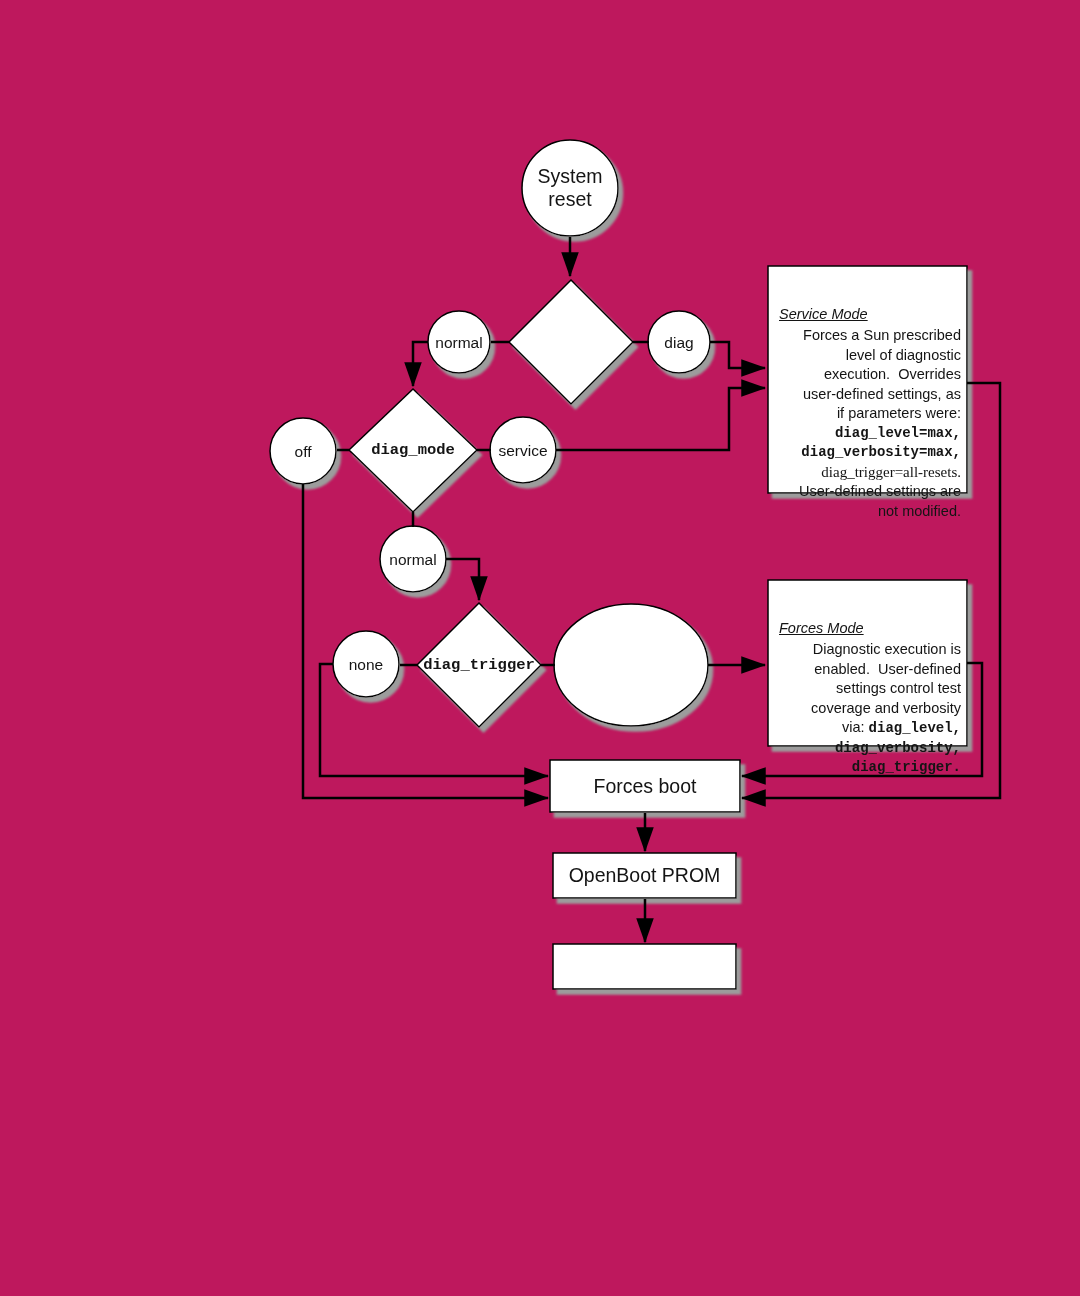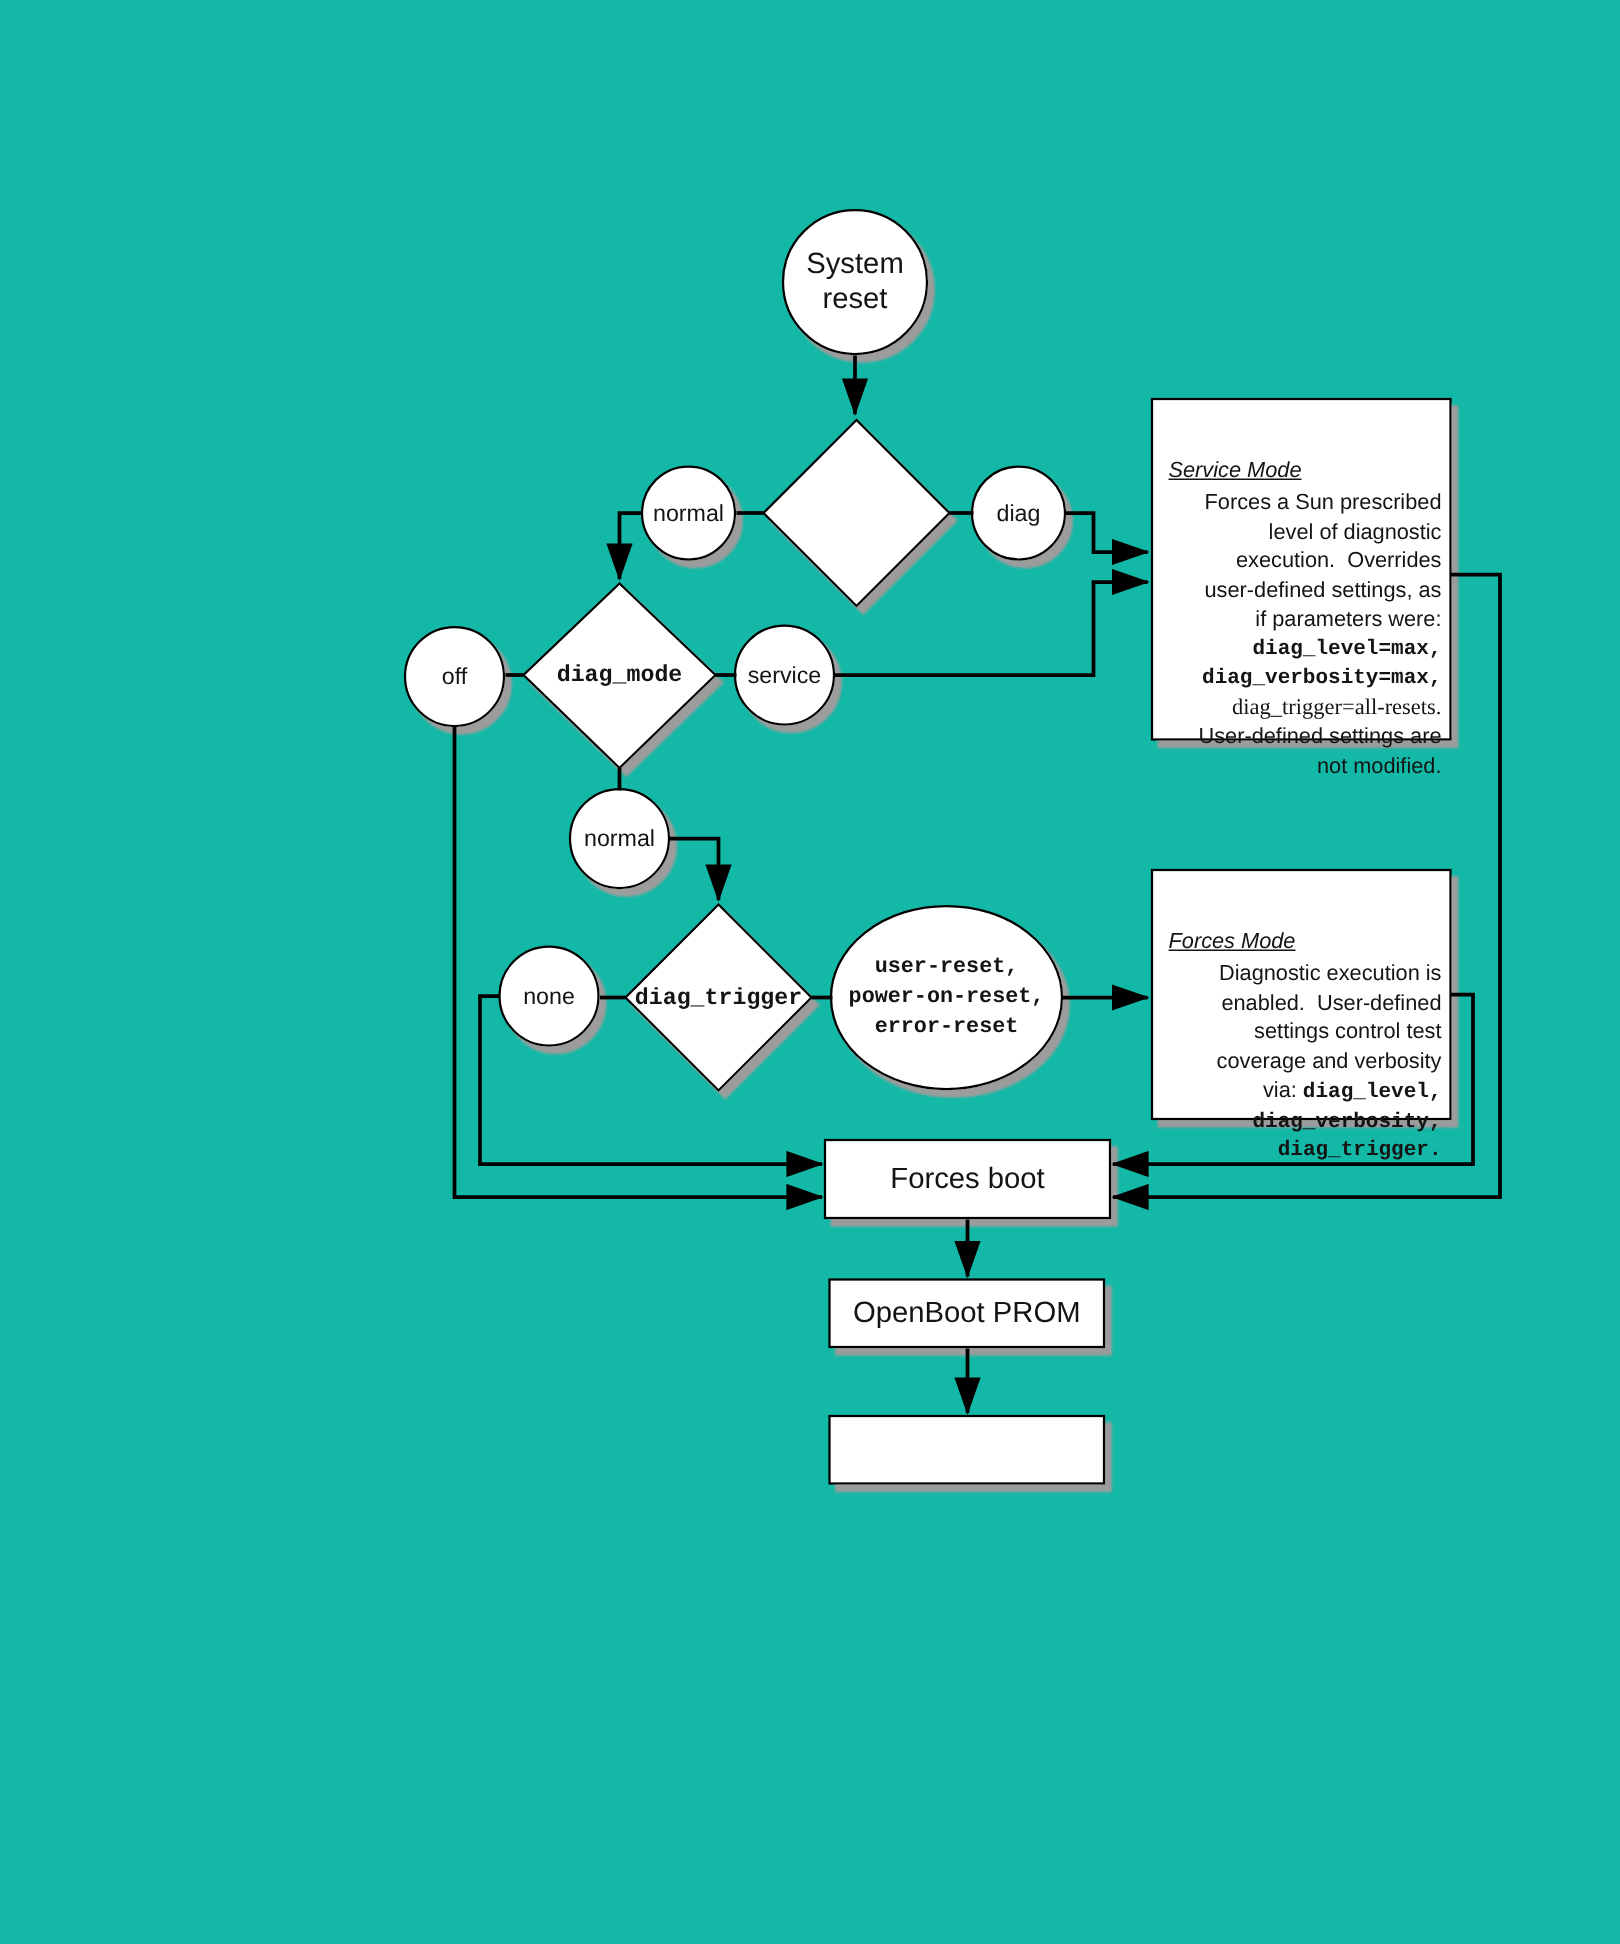--- a/index.html
+++ b/index.html
@@ -1,16 +1,16 @@
 <!DOCTYPE html>
 <html><head>
 <meta charset="utf-8">
 <style>
   html,body{margin:0;padding:0;background:#fff;}
-  #page{position:relative;width:1080px;height:1296px;background:#14b8a6;overflow:hidden;
+  #page{position:relative;width:1080px;height:1296px;background:#be185d;overflow:hidden;
         font-family:"Liberation Sans",sans-serif;color:#141414;}
   #edges{position:absolute;left:0;top:0;width:1080px;height:1296px;}
   .sh{fill:#fff;stroke:#000;stroke-width:1.5;filter:url(#ds);}
   .ln{fill:none;stroke:#000;stroke-width:2.5;}
   .lbl{position:absolute;display:flex;align-items:center;justify-content:center;
        text-align:center;white-space:pre-line;}
   .f-node{font-size:19.5px;line-height:23px;}
   .f-sm{font-size:15.5px;line-height:19px;}
   .f-code{font-family:"Liberation Mono",monospace;font-weight:bold;font-size:15.5px;}
   .f-ell{font-family:"Liberation Mono",monospace;font-weight:bold;font-size:14.5px;line-height:20px;}
@@ -77,23 +77,20 @@
   <div class="lbl f-node" style="left:510px;top:158px;width:120px;height:60px;">System
 reset</div>
   <div class="lbl f-sm" style="left:414px;top:330px;width:90px;height:24px;">normal</div>
   <div class="lbl f-sm" style="left:634px;top:330px;width:90px;height:24px;">diag</div>
   <div class="lbl f-code" style="left:343px;top:438px;width:140px;height:24px;">diag_mode</div>
   <div class="lbl f-sm" style="left:258px;top:439px;width:90px;height:24px;">off</div>
   <div class="lbl f-sm" style="left:478px;top:438px;width:90px;height:24px;">service</div>
   <div class="lbl f-sm" style="left:368px;top:547px;width:90px;height:24px;">normal</div>
   <div class="lbl f-code" style="left:409px;top:653px;width:140px;height:24px;">diag_trigger</div>
   <div class="lbl f-sm" style="left:321px;top:652px;width:90px;height:24px;">none</div>
-  <div class="lbl f-ell" style="left:541px;top:635px;width:180px;height:60px;">user-reset,
-power-on-reset,
-error-reset</div>
   <div class="lbl f-node" style="left:550px;top:760px;width:190px;height:52px;">Forces boot</div>
   <div class="lbl f-node" style="left:553px;top:853px;width:183px;height:45px;">OpenBoot PROM</div>
 
   <div class="note" style="left:768px;top:266px;width:199px;height:227px;">
     <div class="title">Service Mode</div>
     <div class="tline">Forces a Sun prescribed</div>
     <div class="tline">level of diagnostic</div>
     <div class="tline">execution.  Overrides</div>
     <div class="tline">user-defined settings, as</div>
     <div class="tline">if parameters were:</div>

